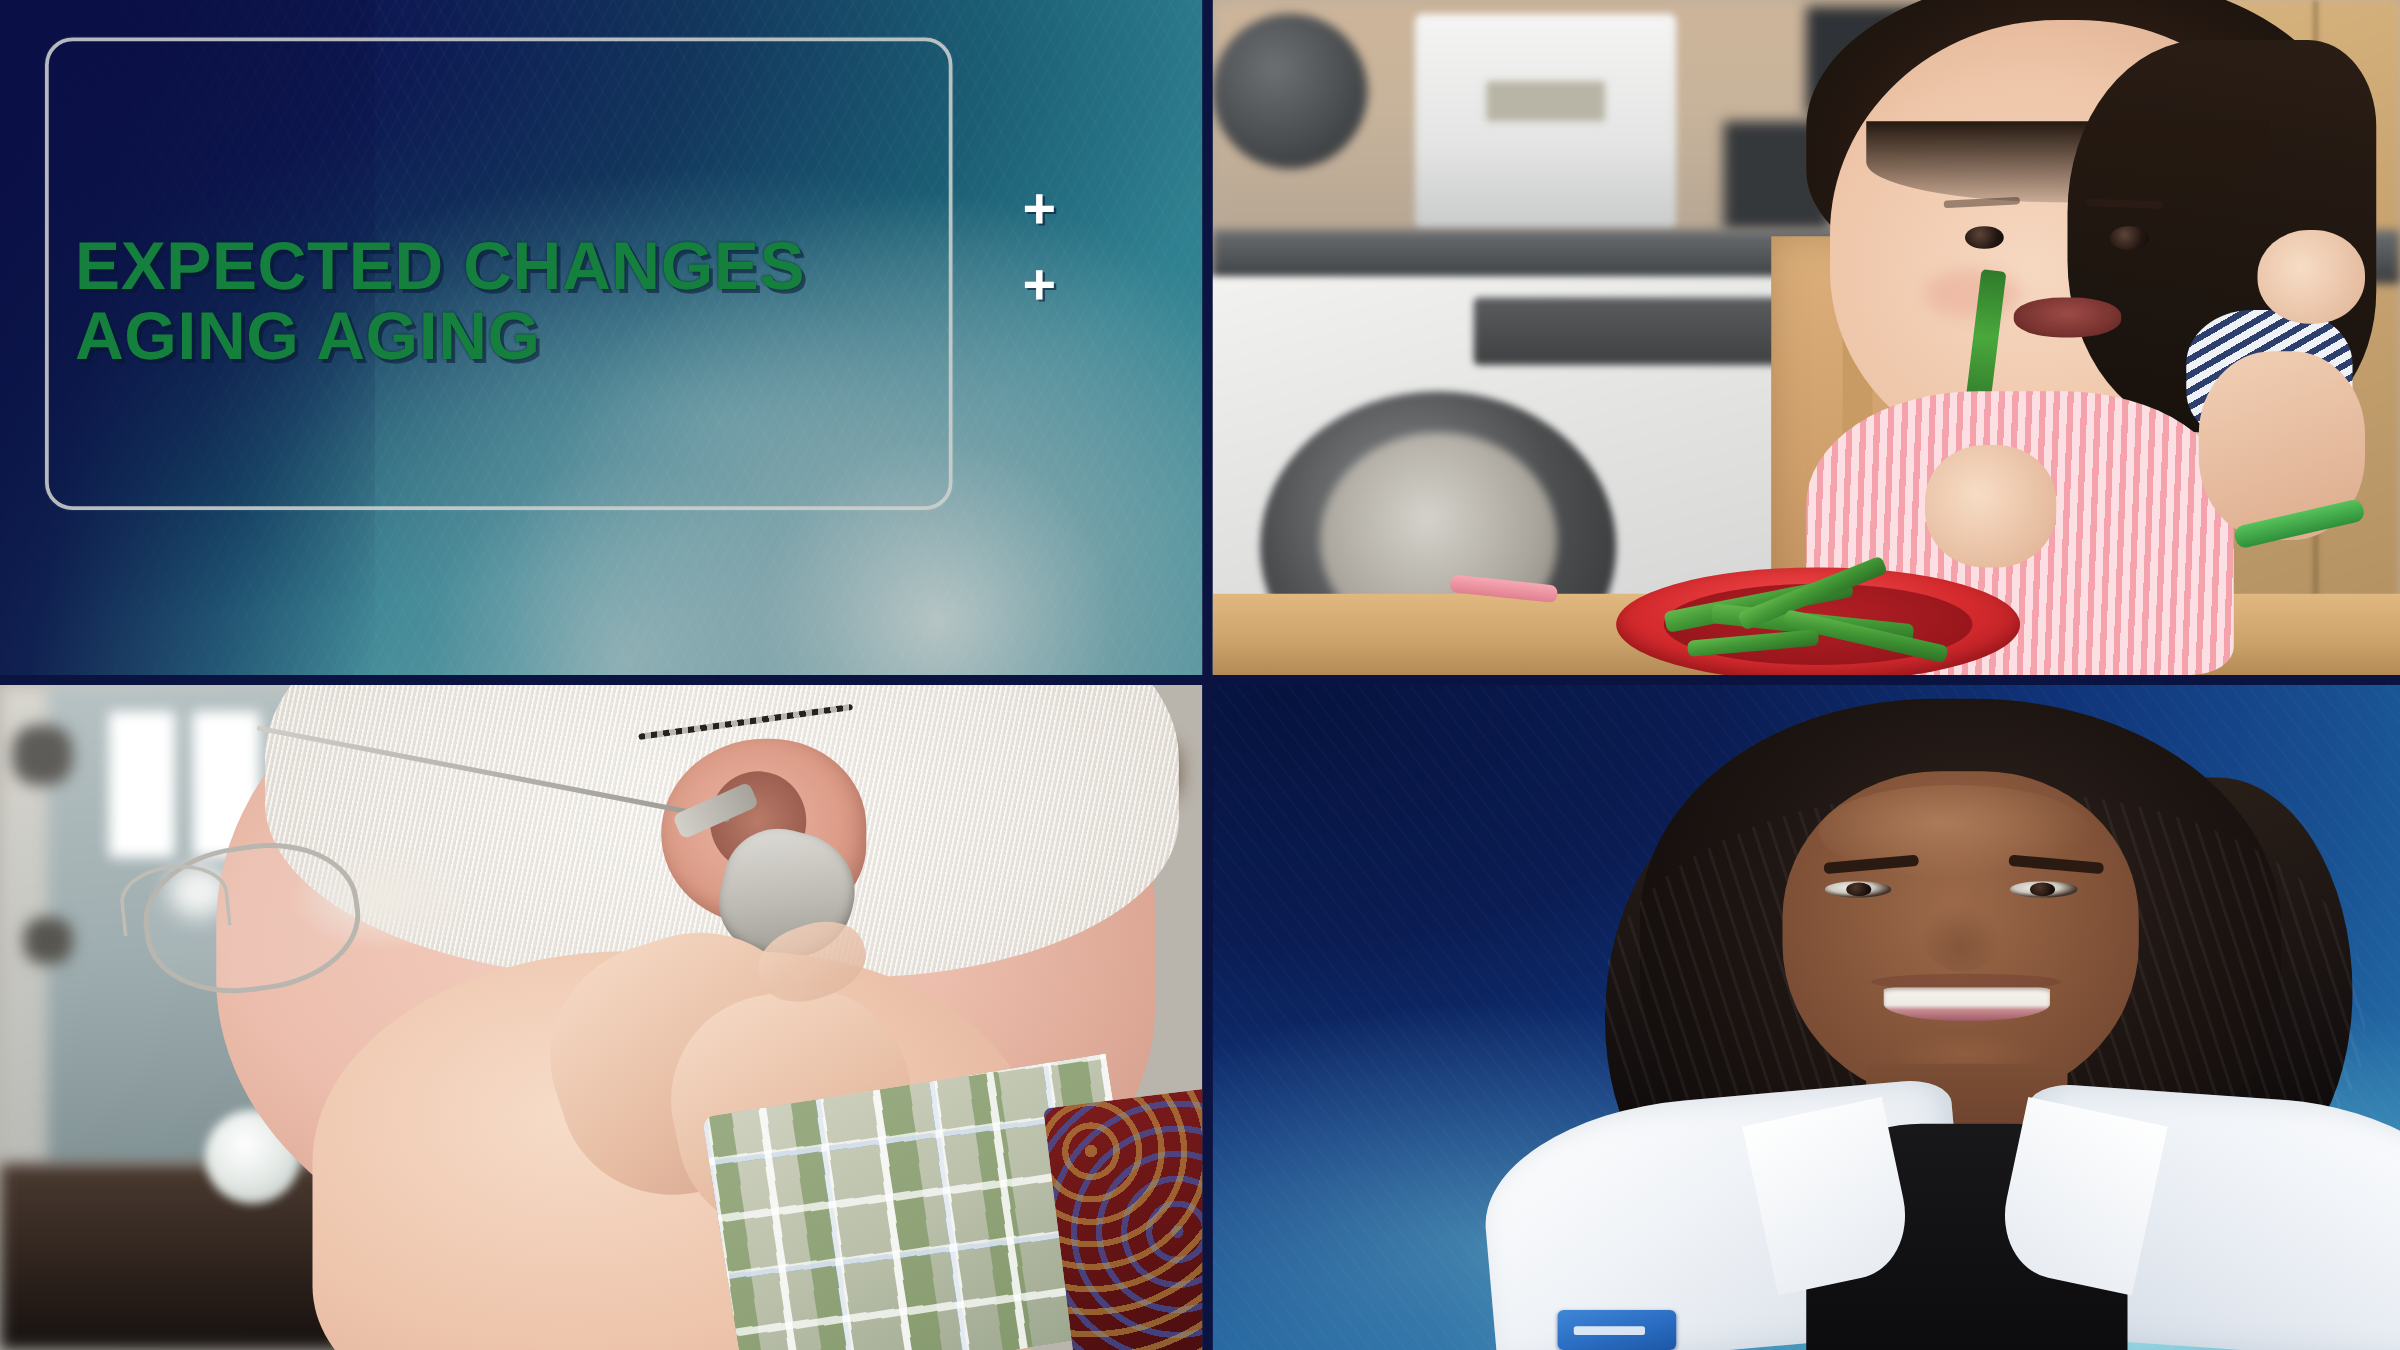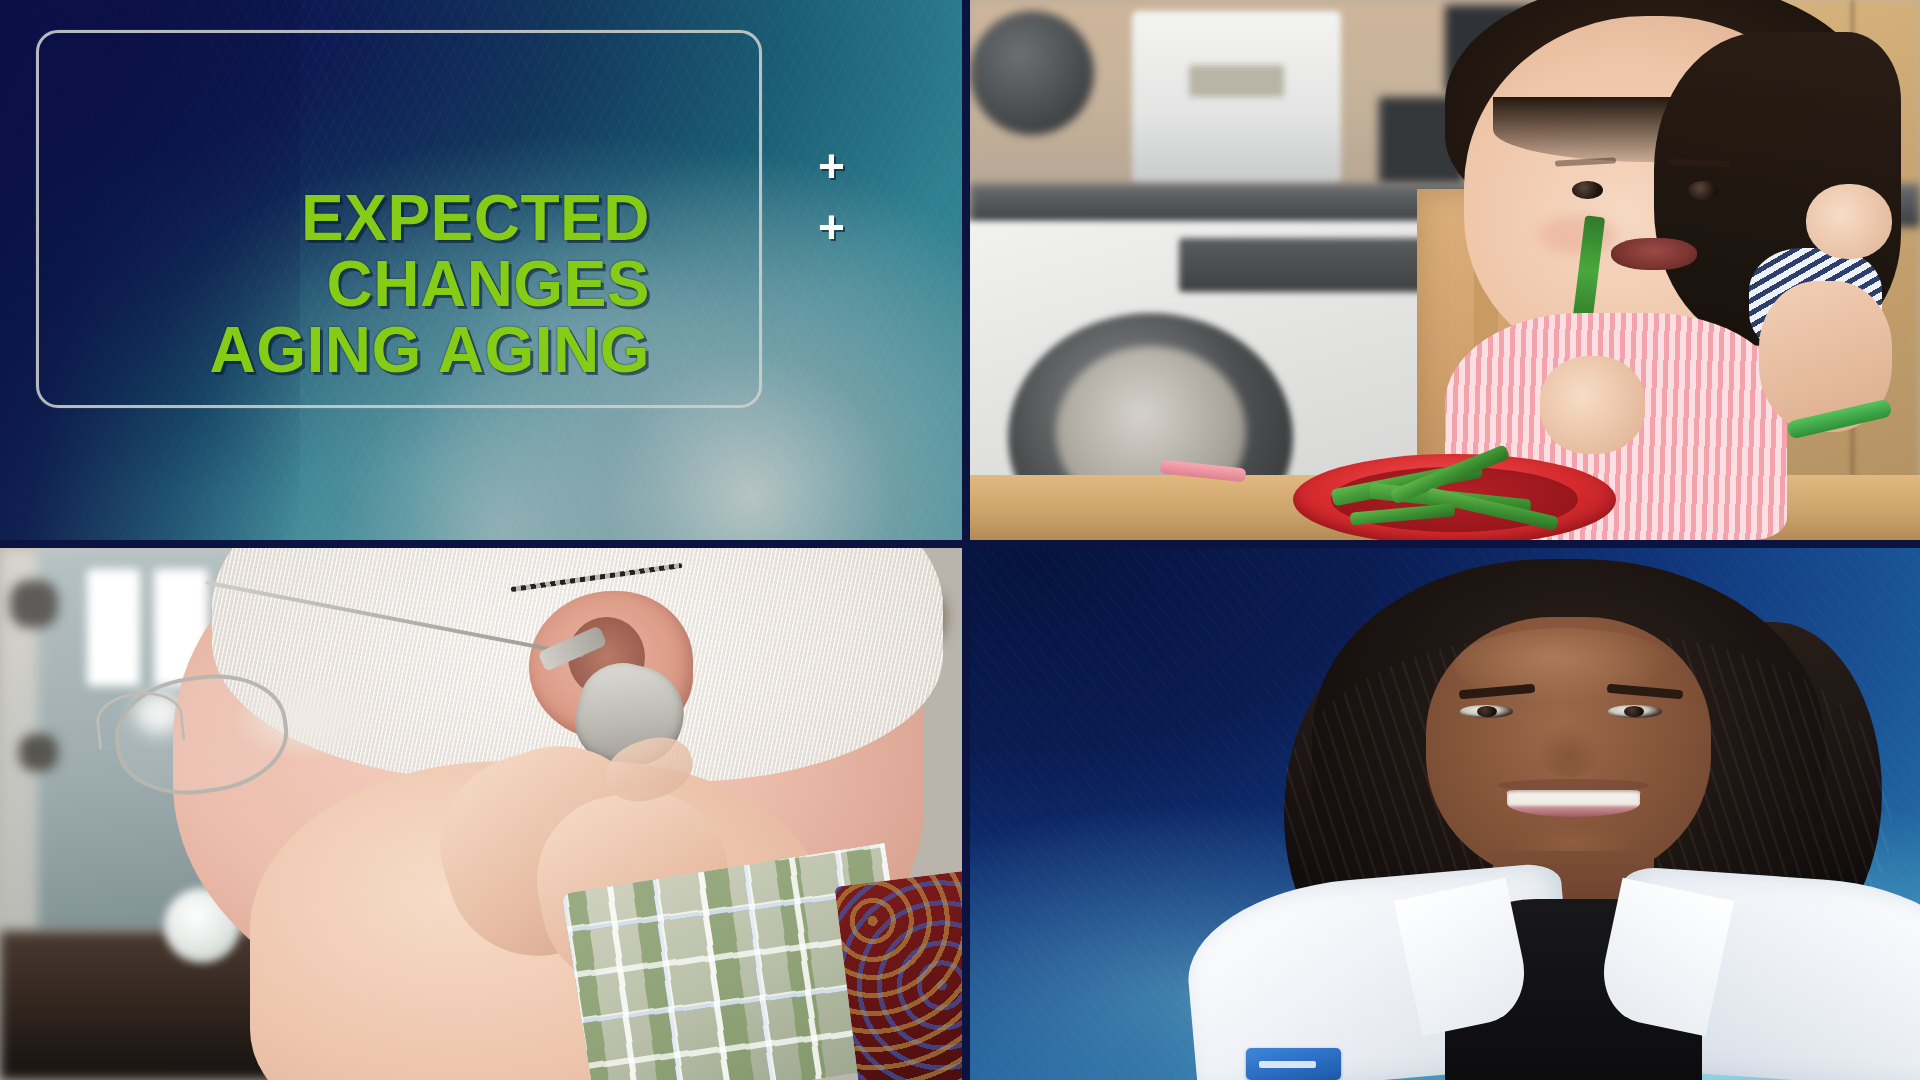--- a/index.html
+++ b/index.html
@@ -47,22 +47,22 @@
   .vignette-left{position:absolute;left:0;top:0;width:300px;height:540px;
     background:linear-gradient(100deg,#0a1045 0%, rgba(10,16,69,.85) 30%, rgba(12,24,80,0) 100%);}
 
   .title-frame{
     position:absolute;left:36px;top:30px;width:726px;height:378px;
     border:3px solid rgba(206,208,206,.88);border-radius:22px;
     box-shadow:0 0 0 1px rgba(255,255,255,.05);
   }
   .title-text{
     position:absolute;left:60px;top:186px;width:590px;
-    color:#84cc16;font-weight:bold;font-size:64px;line-height:1.03;
-    letter-spacing:.5px;text-align:right;
+    color:#15803d;font-weight:bold;font-size:54px;line-height:1.03;
+    letter-spacing:.5px;text-align:left;
     text-shadow:3px 3px 0 rgba(8,24,48,.55), 0 0 2px rgba(10,30,56,.9);
   }
   .title-line2{display:block;}
   .plus-stack{position:absolute;left:818px;top:148px;
     display:flex;flex-direction:column;gap:24px;align-items:center;}
   .plus{color:#fff;font-size:46px;font-weight:bold;line-height:.8;
     text-shadow:2px 2px 0 rgba(8,24,48,.6);}
 
   
   .kitchen{position:absolute;inset:0;background:#b9ac9c;}

